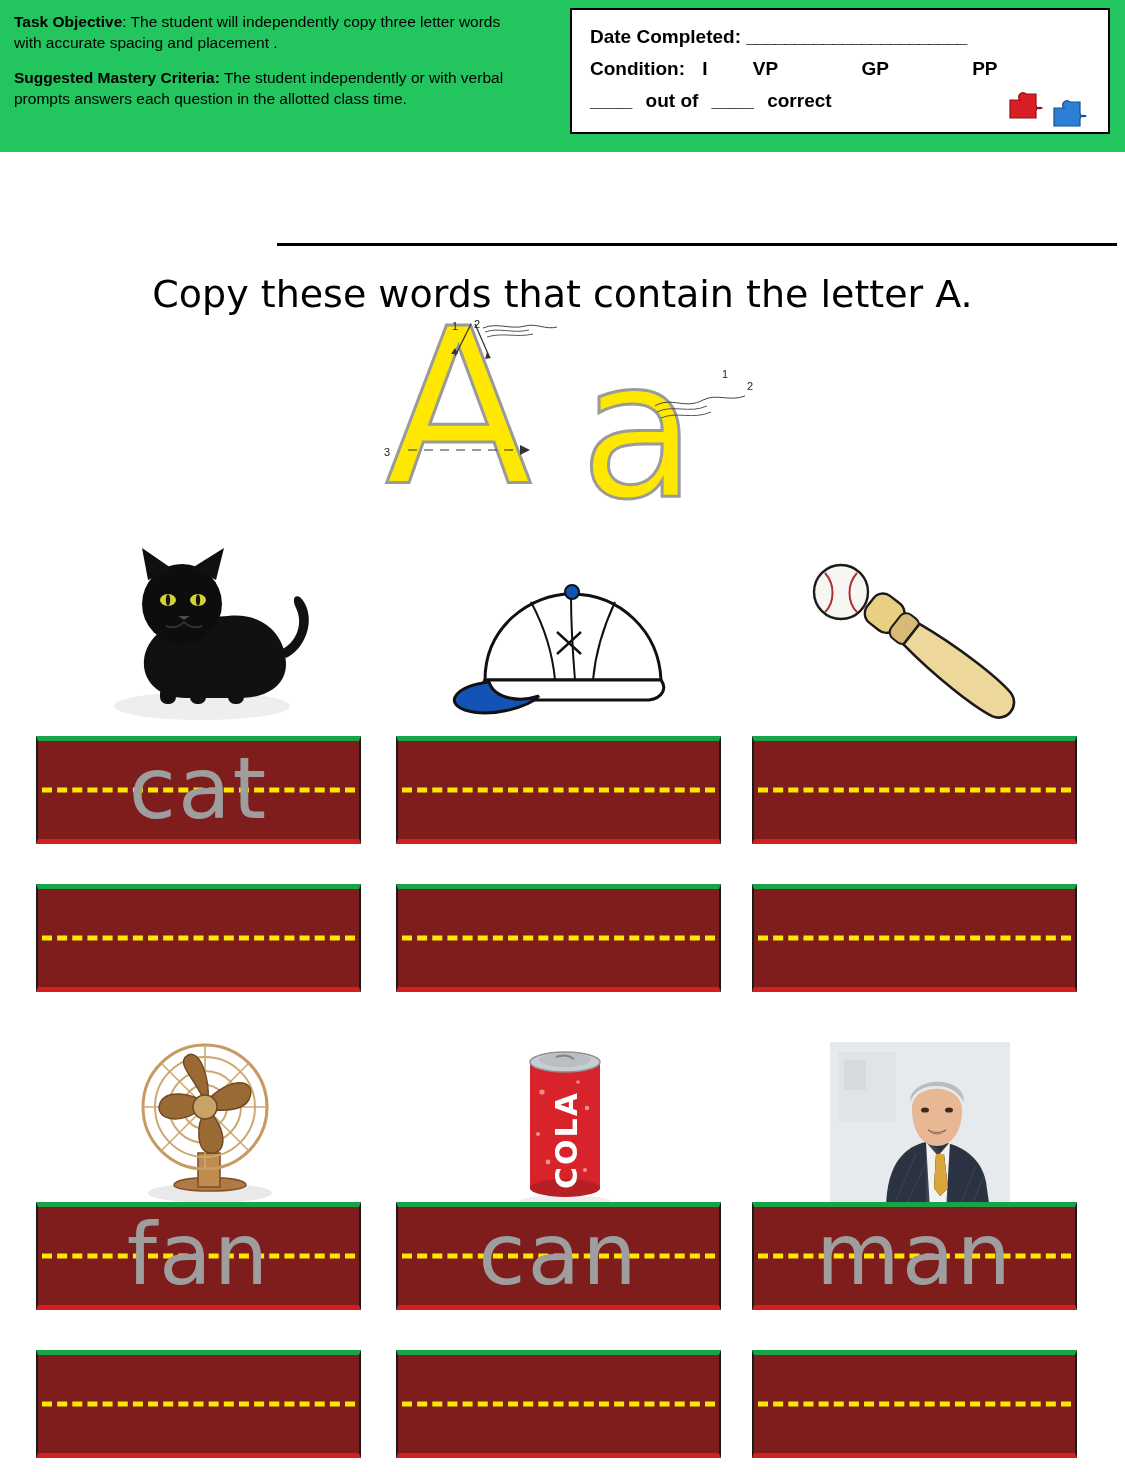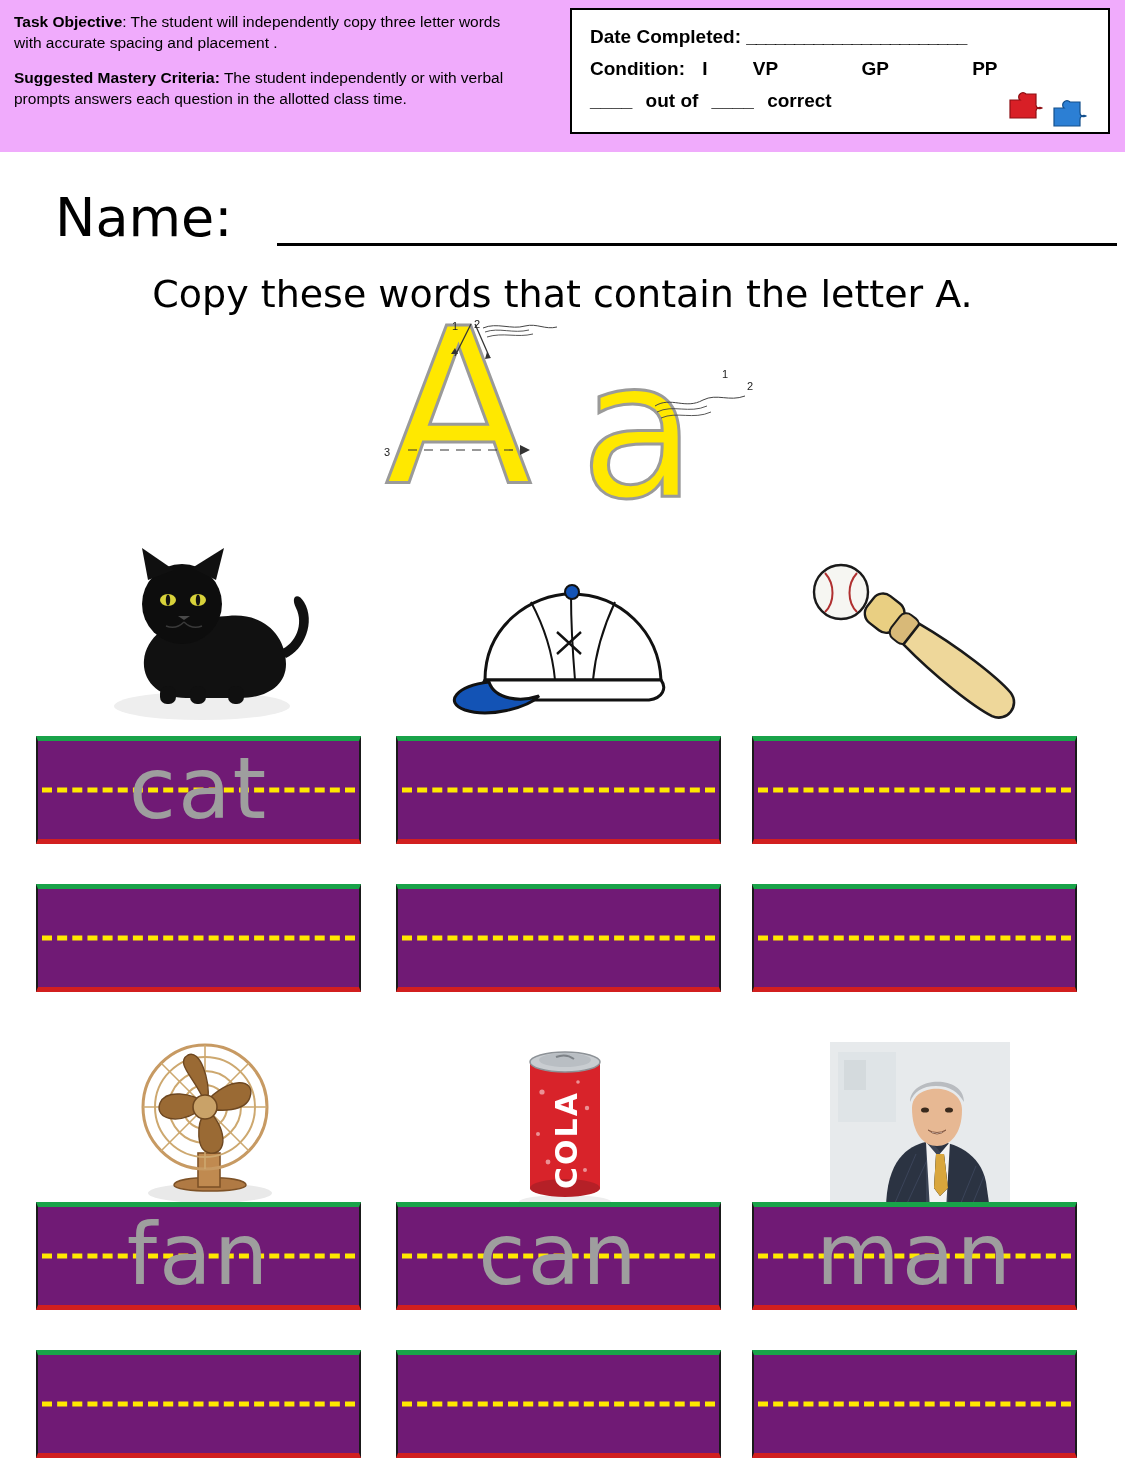--- a/index.html
+++ b/index.html
@@ -14,21 +14,21 @@
     font-family: "Liberation Sans", sans-serif;
     overflow: hidden;
   }
 
   
   .header-band {
     position: absolute;
     top: 0; left: 0;
     width: 1125px;
     height: 152px;
-    background: #f0abfc;
+    background: #22c55e;
   }
   .objective-block {
     position: absolute;
     top: 12px;
     left: 14px;
     width: 510px;
     font-size: 15.5px;
     line-height: 1.35;
     color: #000;
   }
@@ -145,21 +145,21 @@
   
   .write-box {
     position: absolute;
     width: 325px;
     height: 108px;
     border-left: 2px solid #1a1a1a;
     border-right: 2px solid #1a1a1a;
     border-top: 5px solid #19a349;
     border-bottom: 5px solid #d21f1f;
     box-sizing: border-box;
-    background: #701a75;
+    background: #7f1d1d;
     overflow: hidden;
   }
   .dash-mid {
     position: absolute;
     left: 4px;
     right: 4px;
     top: 50%;
     transform: translateY(-50%);
     border-top: 5px dashed #ffe800;
   }
@@ -226,21 +226,20 @@
         <path d="M6 10 h10 a4 4 0 0 1 0 -6 a4 4 0 0 1 6 0 h10 v10 a4 4 0 0 0 6 4 a4 4 0 0 0 -6 4 v6 h-26 z" fill="#d81f26" stroke="#8e1014" stroke-width="1.2"></path>
       </g>
       <g transform="translate(46,10)">
         <path d="M6 10 h10 a4 4 0 0 1 0 -6 a4 4 0 0 1 6 0 h10 v10 a4 4 0 0 0 6 4 a4 4 0 0 0 -6 4 v6 h-26 z" fill="#2c7fd4" stroke="#14508c" stroke-width="1.2"></path>
       </g>
     </svg>
   </div>
 </div>
 
 <div class="name-row">
-  <span class="name-label">Name:</span>
   <span class="name-rule"></span>
 </div>
 
 <div class="instruction">Copy these words  that contain the letter A.</div>
 
 <div class="letter-area">
   <span class="trace-letter trace-A">A</span>
   <span class="trace-letter trace-a">a</span>
 
   <svg class="arrow-scribble" style="left:70px; top:0px;" width="170" height="70" viewBox="0 0 170 70">

